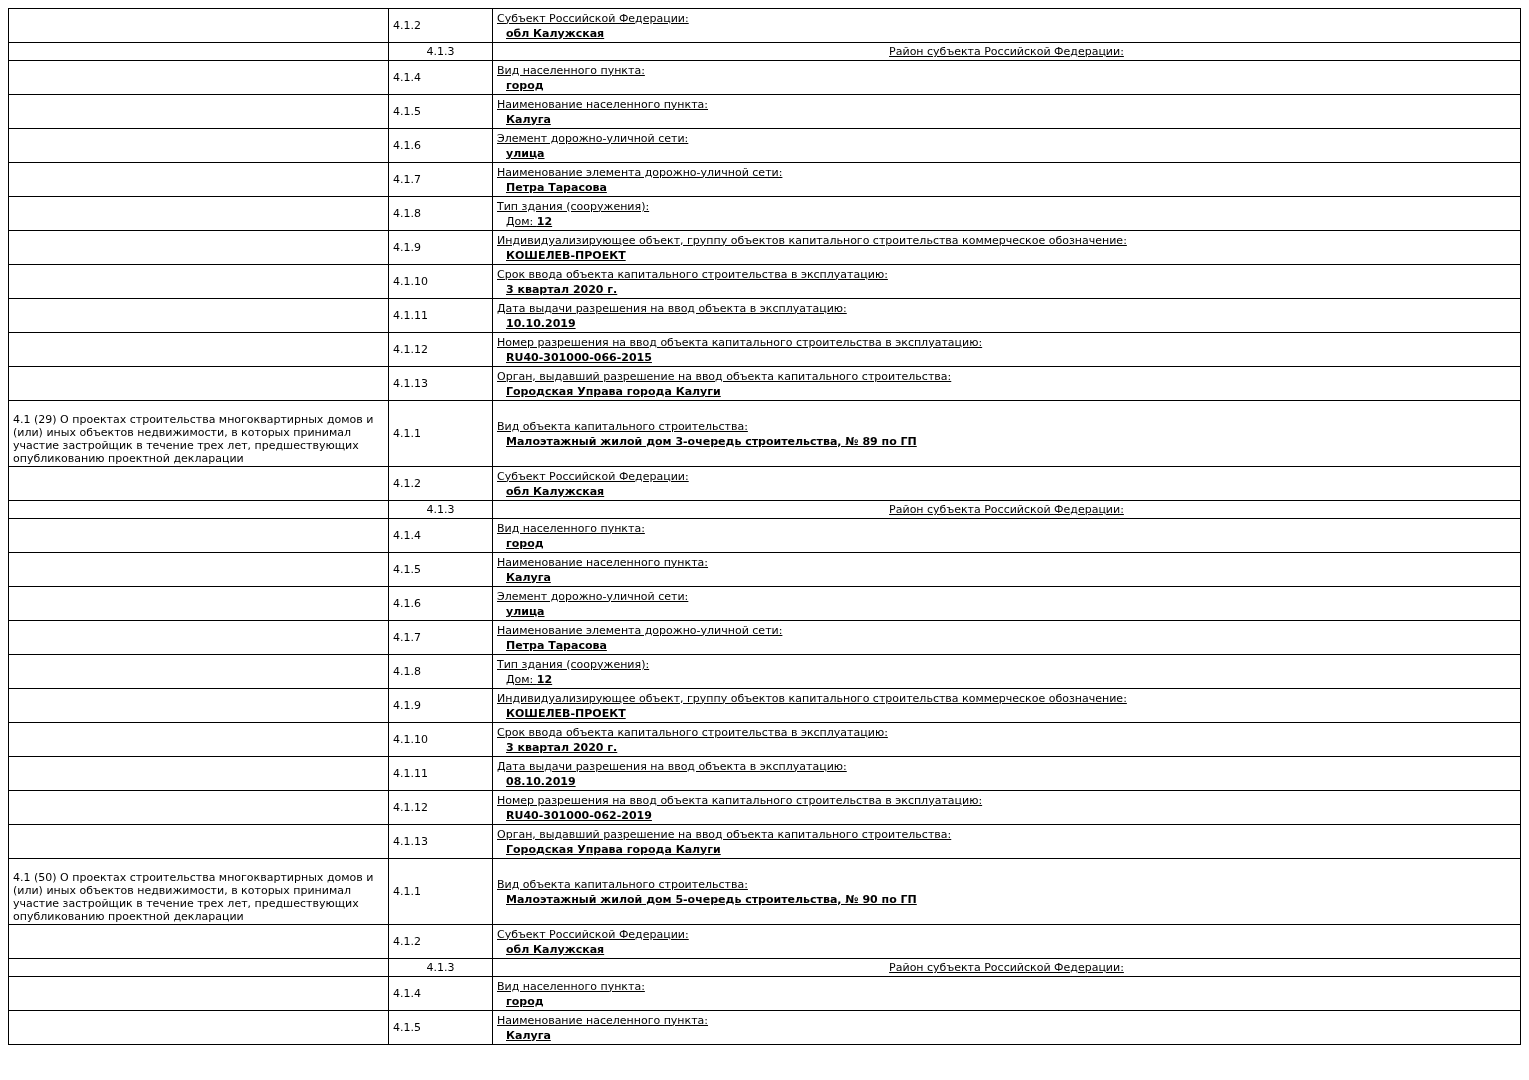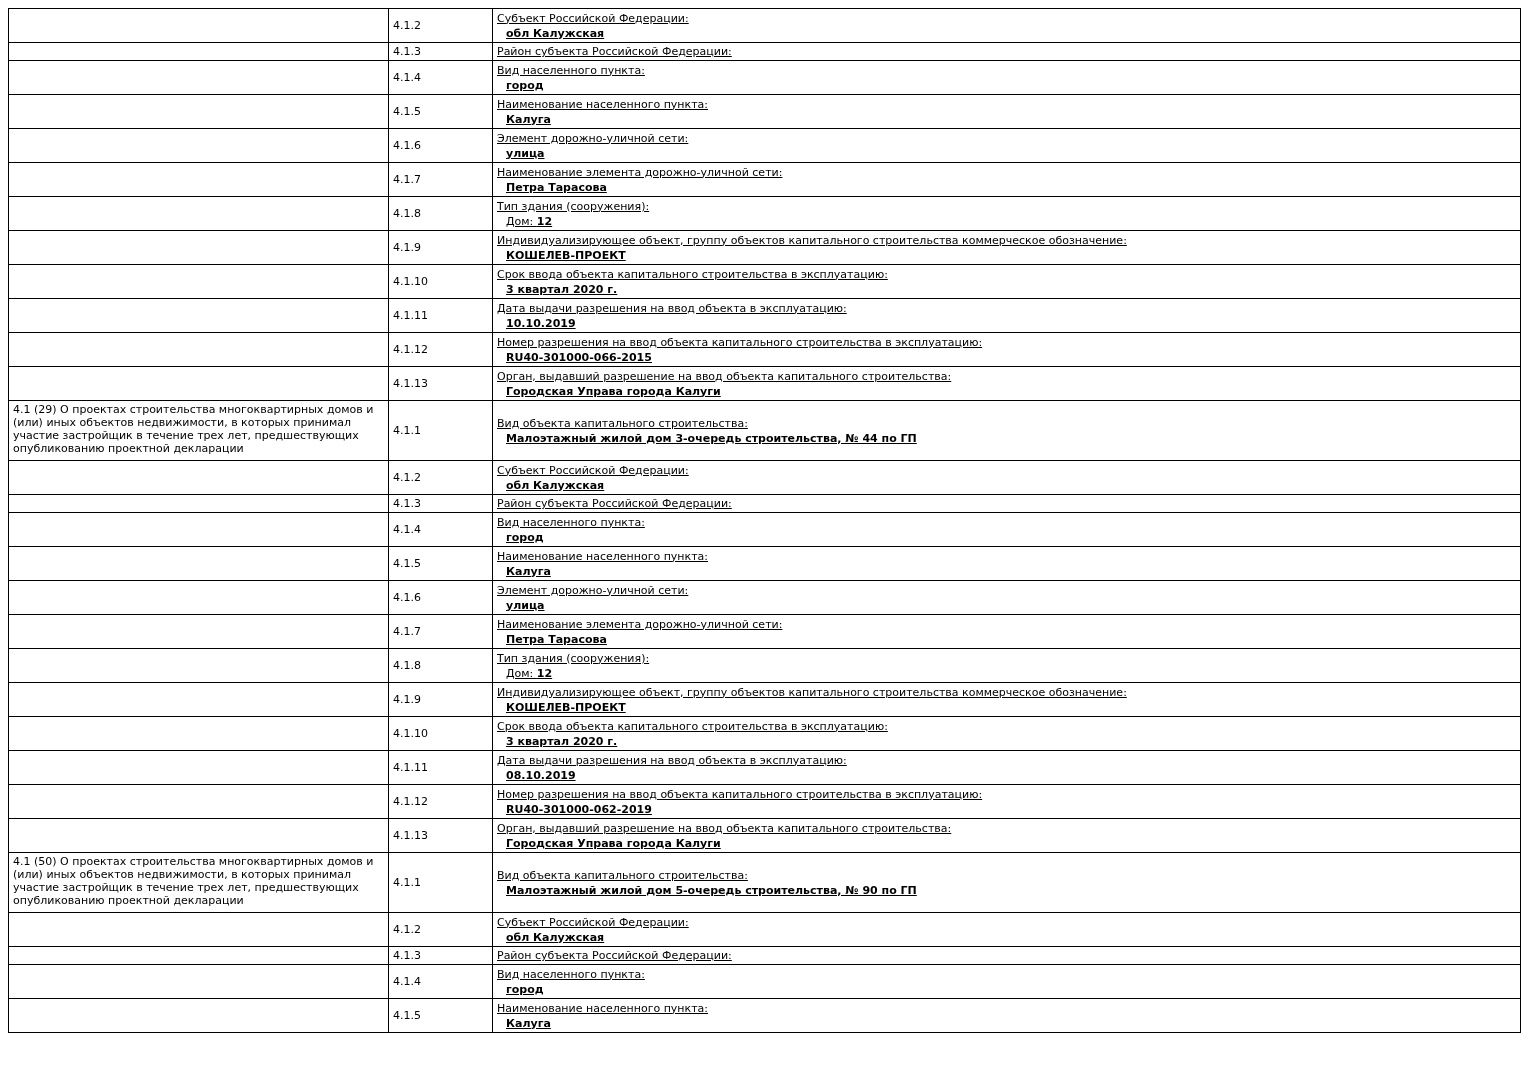--- a/index.html
+++ b/index.html
@@ -29,32 +29,32 @@
   td {
     border: 1px solid #000;
     padding: 1px 4px;
     vertical-align: middle;
     overflow: hidden;
   }
   td.col-desc {
     width: 380px;
     vertical-align: top;
     line-height: 13px;
-    padding-top: 2px;
+    padding-top: 12px;
   }
   td.col-code {
     width: 104px;
   }
   td.col-content {
     line-height: 15px;
     text-decoration: underline;
   }
   tr.row-tall   { height: 60px; }
   tr.row-normal { height: 34px; }
-  tr.row-short  { height: 17px; }
+  tr.row-short  { height: 17px; text-align: center; }
   .lbl { font-weight: normal; }
   .val { font-weight: bold; margin-left: 9px; }
   .val .plain { font-weight: normal; }
 </style>
 </head>
 <body>
 
 <div class="page">
   <table class="decl">
     <tbody>
@@ -151,21 +151,21 @@
           <td class="col-content">
             <div class="lbl">Орган, выдавший разрешение на ввод объекта капитального строительства:</div>
             <div class="val"><span>Городская Управа города Калуги</span></div>
           </td>
         </tr>
         <tr class="row-tall">
           <td class="col-desc">4.1 (29) О проектах строительства многоквартирных домов и (или) иных объектов недвижимости, в которых принимал участие застройщик в течение трех лет, предшествующих опубликованию проектной декларации</td>
           <td class="col-code">4.1.1</td>
           <td class="col-content">
             <div class="lbl">Вид объекта капитального строительства:</div>
-            <div class="val"><span>Малоэтажный жилой дом 3-очередь строительства, № 44 по ГП</span></div>
+            <div class="val"><span>Малоэтажный жилой дом 3-очередь строительства, № 89 по ГП</span></div>
           </td>
         </tr>
         <tr class="row-normal">
           <td class="col-desc"></td>
           <td class="col-code">4.1.2</td>
           <td class="col-content">
             <div class="lbl">Субъект Российской Федерации:</div>
             <div class="val"><span>обл Калужская</span></div>
           </td>
         </tr>

